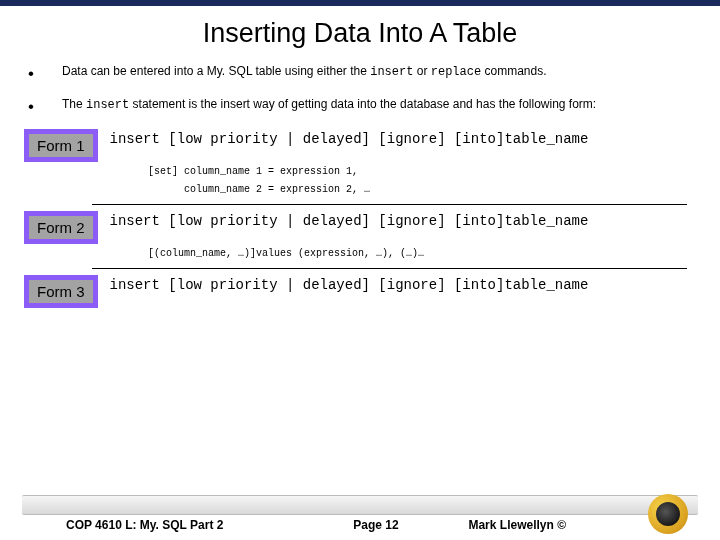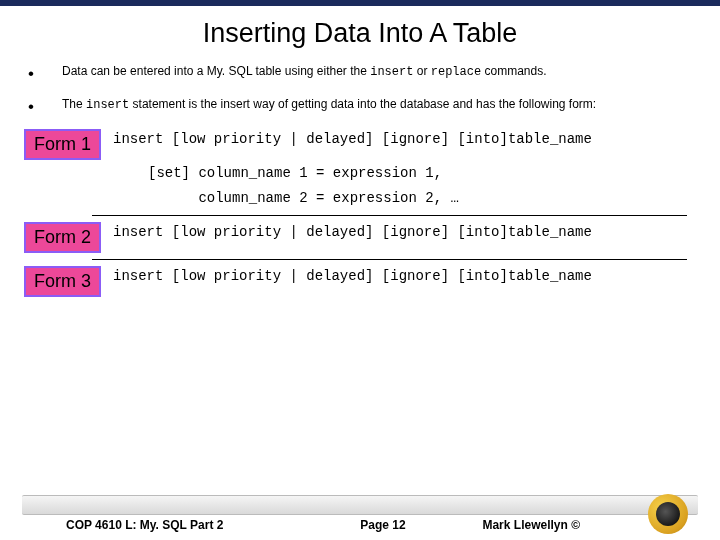--- a/index.html
+++ b/index.html
@@ -50,40 +50,40 @@
   .forms { margin-top: 4px; }
   .form-block { margin-bottom: 4px; }
   .form-top {
     display: flex;
     align-items: flex-start;
     gap: 12px;
     margin-left: 2px;
   }
   .form-label {
     display: inline-block;
-    border: 2px solid #8b5cf6;
-    background: #ec4899;
+    border: 5px solid #8b5cf6;
+    background: #a3a3a3;
     font-family: Arial, sans-serif;
-    font-size: 18px;
+    font-size: 15px;
     padding: 3px 8px;
     color: #000;
     flex: 0 0 auto;
     white-space: nowrap;
   }
   .code-line {
     font-family: "Courier New", monospace;
     font-size: 14px;
     line-height: 1.5;
     white-space: pre;
     flex: 1 1 auto;
   }
   .italic { }
   .code-indent {
     font-family: "Courier New", monospace;
-    font-size: 14px;
+    font-size: 10px;
     line-height: 1.6;
     white-space: pre;
     margin-left: 126px;
     margin-top: 2px;
   }
   .divider {
     border: none;
     border-top: 1.5px solid #000;
     margin: 6px 0 6px 70px;
     width: 88%;
@@ -104,21 +104,20 @@
     border-radius: 2px;
   }
   .footer-text {
     display: flex;
     align-items: center;
     font-family: Arial, sans-serif;
     font-size: 12px;
     font-weight: bold;
     padding: 0 44px 0 44px;
     position: relative;
-    gap: 7px;
   }
   .ft-left { flex: 0 0 220px; }
   .ft-center { flex: 0 0 100px; text-align: center; margin-left: 40px; }
   .ft-right { flex: 0 0 140px; text-align: right; }
   .logo {
     position: absolute;
     right: 10px;
     bottom: -2px;
     width: 40px;
     height: 40px;
@@ -162,20 +161,21 @@
       <div class="code-indent italic">      column_name 2 = expression 2, …</div>
     </div>
 
     <hr class="divider">
 
     <div class="form-block">
       <div class="form-top">
         <span class="form-label">Form 2</span>
         <span class="code-line"><span>insert [low priority | delayed] [ignore] [into]</span><span class="italic">table_name</span></span>
       </div>
+      <div class="code-indent"><span>[(</span><span class="italic">column_name</span><span>, …)]values (</span><span class="italic">expression</span><span>, …), (…)…</span></div>
     </div>
 
     <hr class="divider">
 
     <div class="form-block">
       <div class="form-top">
         <span class="form-label">Form 3</span>
         <span class="code-line"><span>insert [low priority | delayed] [ignore] [into]</span><span class="italic">table_name</span></span>
       </div>
     </div>

